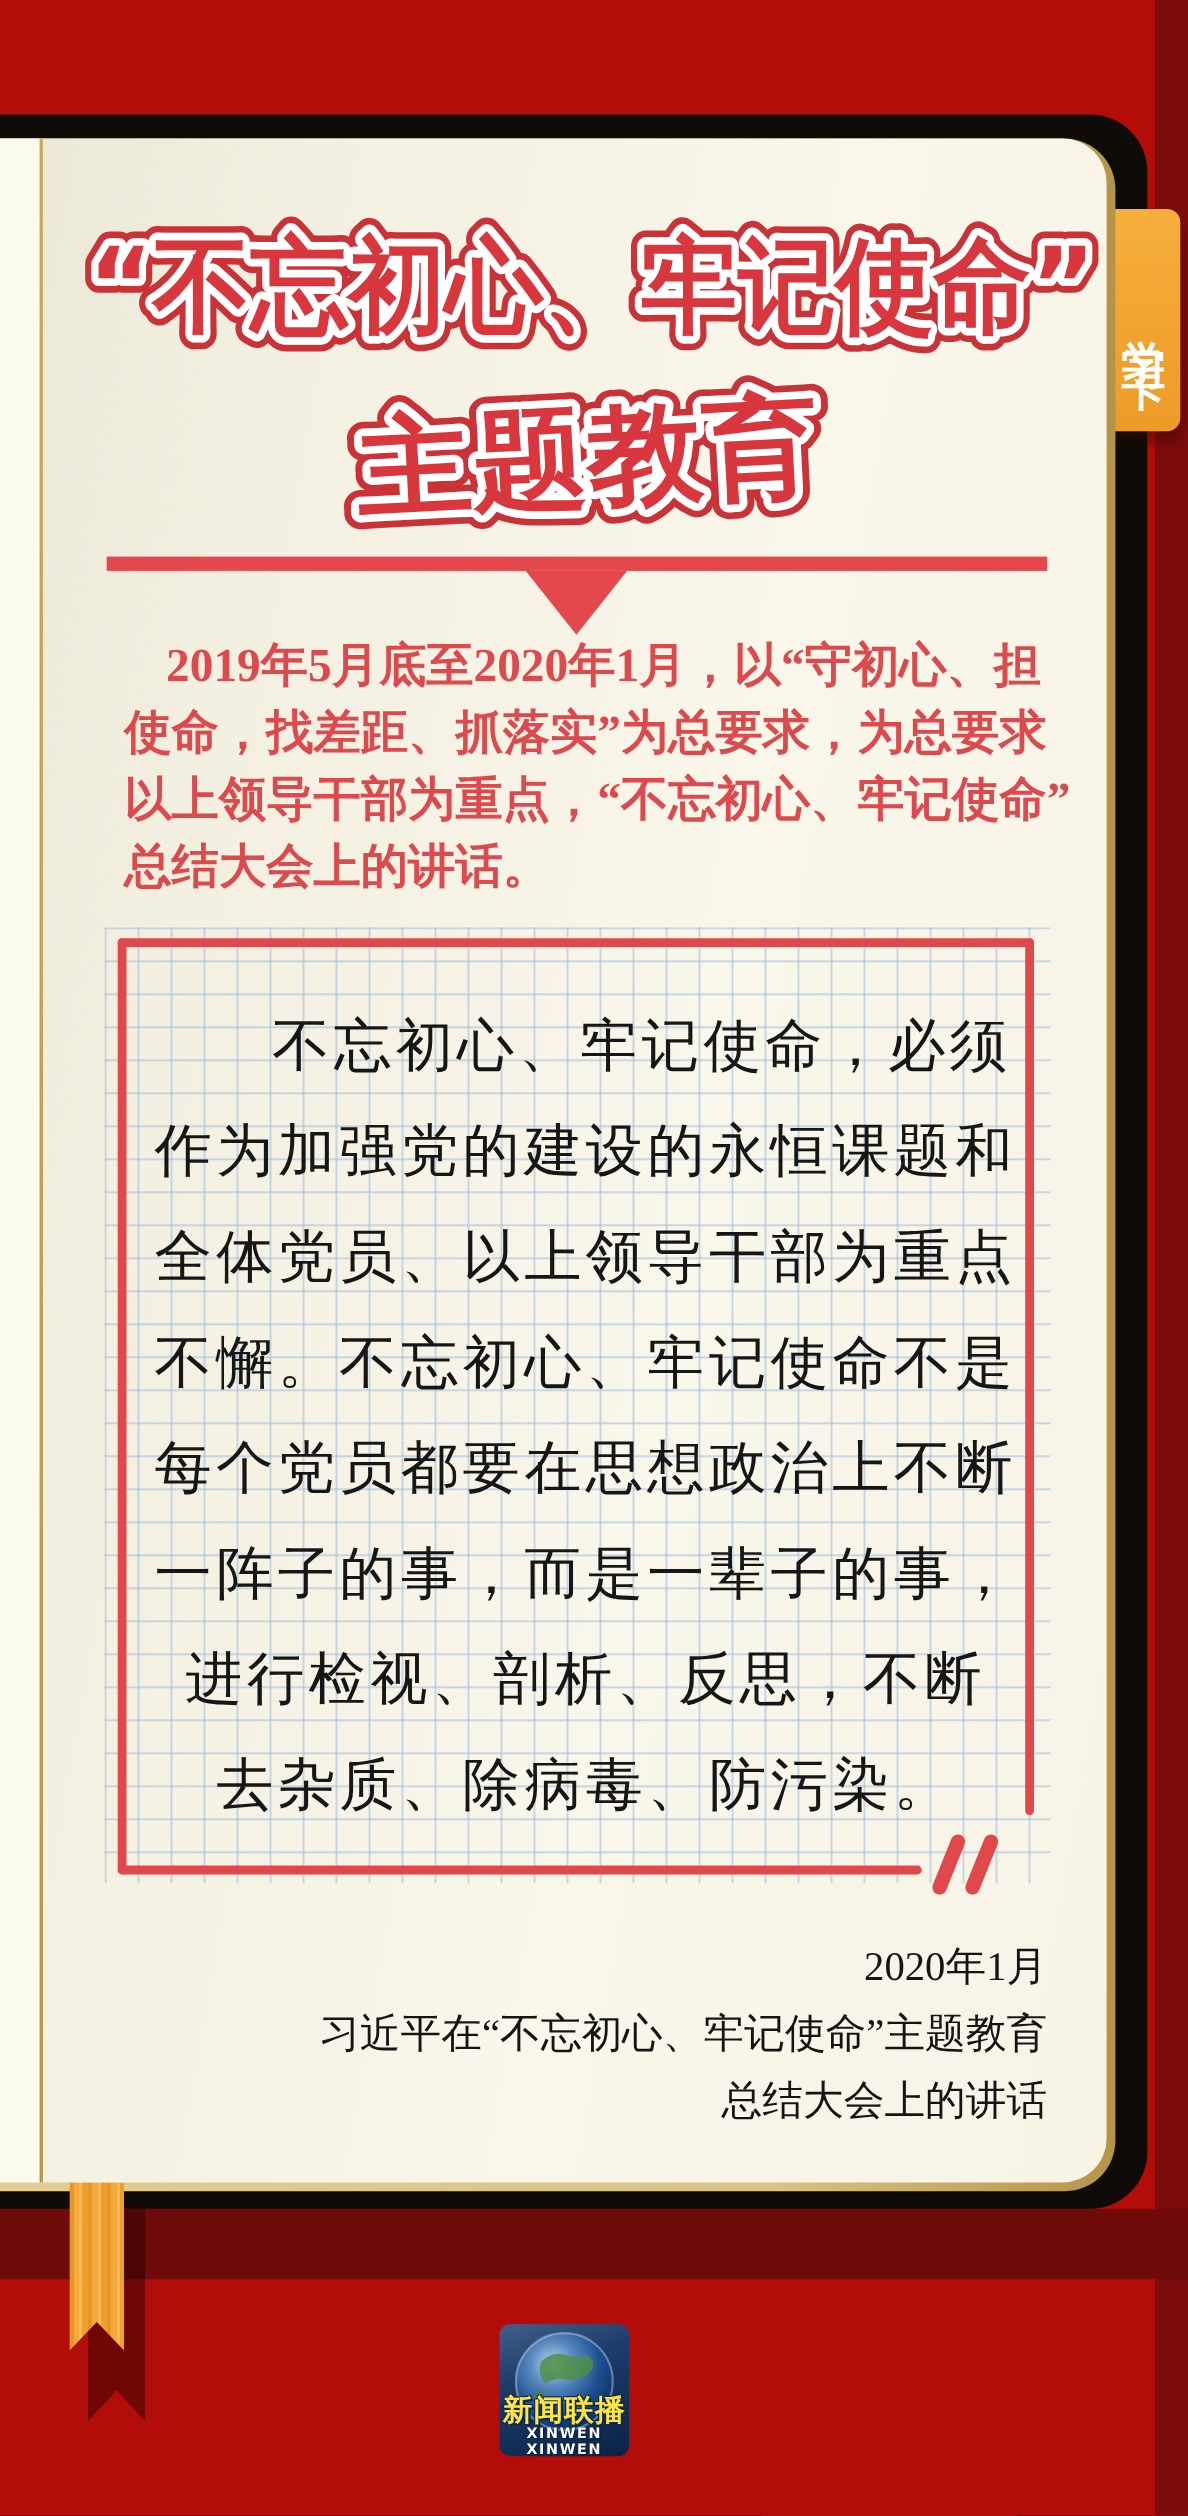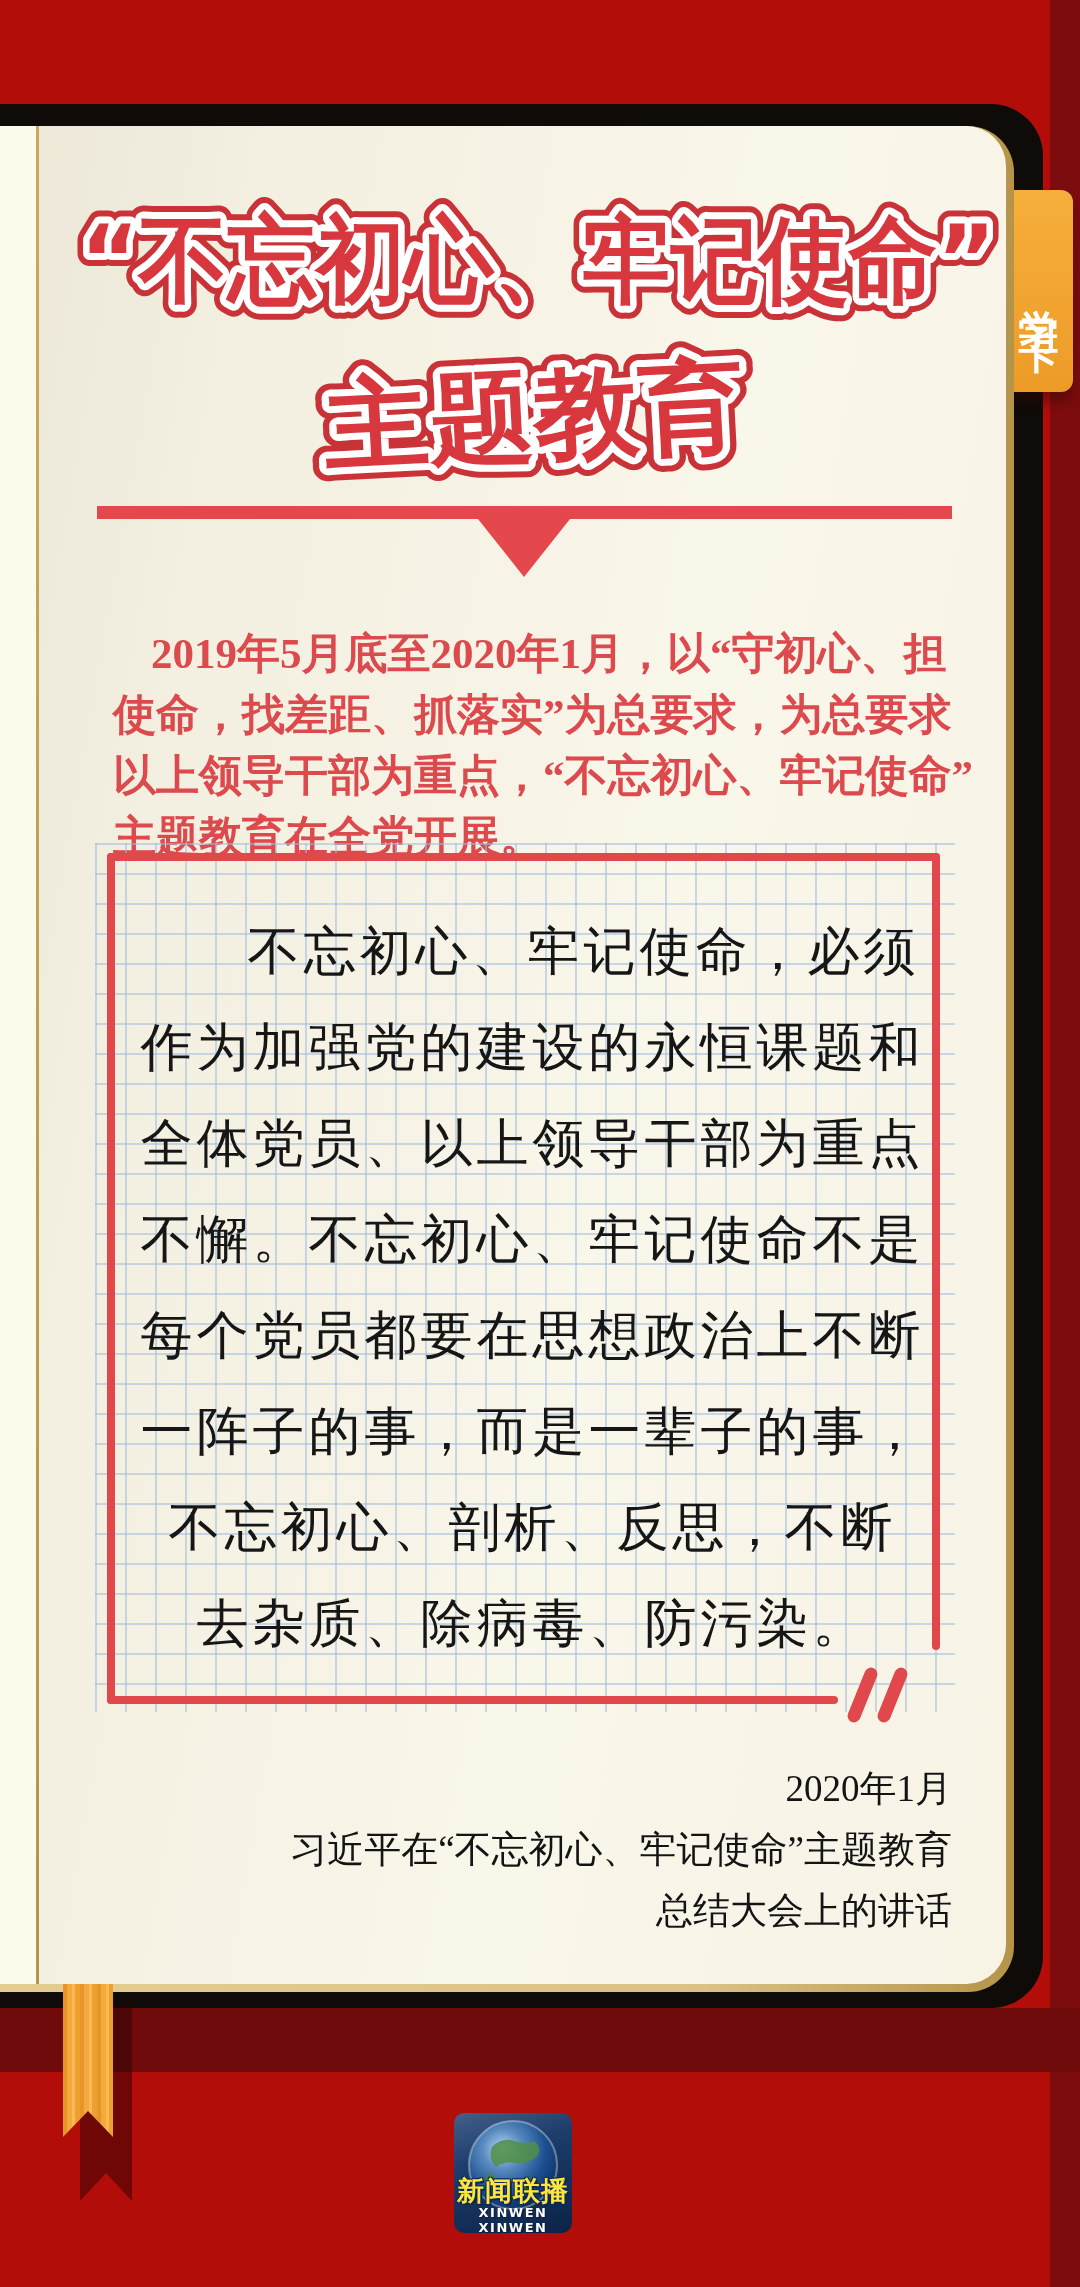--- a/index.html
+++ b/index.html
@@ -38,21 +38,21 @@
   .divider{left:97px;top:506px;width:855px;height:13px;background:#e5484c;z-index:7;}
   .divider-triangle{left:478px;top:519px;width:0;height:0;z-index:7;
       border-left:46px solid transparent;border-right:46px solid transparent;
       border-top:58px solid #e5484c;}
 
   
   .intro{left:113px;top:575px;width:845px;z-index:7;color:#dd4a4e;
          font-family:"Liberation Serif","DejaVu Serif",serif;font-weight:bold;
          font-size:43px;}
   .intro .line{height:61px;line-height:61px;white-space:nowrap;}
-  .intro .line:first-child{text-indent:38px;margin-top:48px;}
+  .intro .line:first-child{text-indent:38px;}
 
   
   .grid-box{left:95px;top:843px;width:860px;height:869px;z-index:7;
      background-image:
        linear-gradient(to right, rgba(160,188,220,.55) 2px, transparent 2px),
        linear-gradient(to bottom, rgba(160,188,220,.55) 2px, transparent 2px);
      background-size:30px 30px;}
   .qb{background:#e0484c;z-index:8;border-radius:4px;}
   .qb-top{left:107px;top:853px;width:833px;height:8px;}
   .qb-left{left:107px;top:853px;width:8px;height:851px;}
@@ -130,39 +130,39 @@
     </svg>
   </div>
 
   <div class="abs divider"></div>
   <div class="abs divider-triangle"></div>
 
   <div class="abs intro">
     <div class="line">2019年5月底至2020年1月，以“守初心、担</div>
     <div class="line">使命，找差距、抓落实”为总要求，为总要求</div>
     <div class="line">以上领导干部为重点，“不忘初心、牢记使命”</div>
-    <div class="line">主题教育在全党开展。</div>
+    <div class="line">总结大会上的讲话。</div>
   </div>
 
   <div class="abs grid-box"></div>
   <div class="abs qb qb-top"></div>
   <div class="abs qb qb-left"></div>
   <div class="abs qb qb-right"></div>
   <div class="abs qb qb-bottom"></div>
   <div class="abs slash slash-1"></div>
   <div class="abs slash slash-2"></div>
 
   <div class="abs quote">
     <div class="line">不忘初心、牢记使命，必须</div>
     <div class="line">作为加强党的建设的永恒课题和</div>
     <div class="line">全体党员、以上领导干部为重点</div>
     <div class="line">不懈。不忘初心、牢记使命不是</div>
     <div class="line">每个党员都要在思想政治上不断</div>
     <div class="line">一阵子的事，而是一辈子的事，</div>
-    <div class="line">不忘初心、剖析、反思，不断</div>
+    <div class="line">进行检视、剖析、反思，不断</div>
     <div class="line">去杂质、除病毒、防污染。</div>
   </div>
 
   <div class="abs attrib">
     <div class="line">2020年1月</div>
     <div class="line">习近平在“不忘初心、牢记使命”主题教育</div>
     <div class="line">总结大会上的讲话</div>
   </div>
 
   <div class="abs ribbon-shadow"></div>

